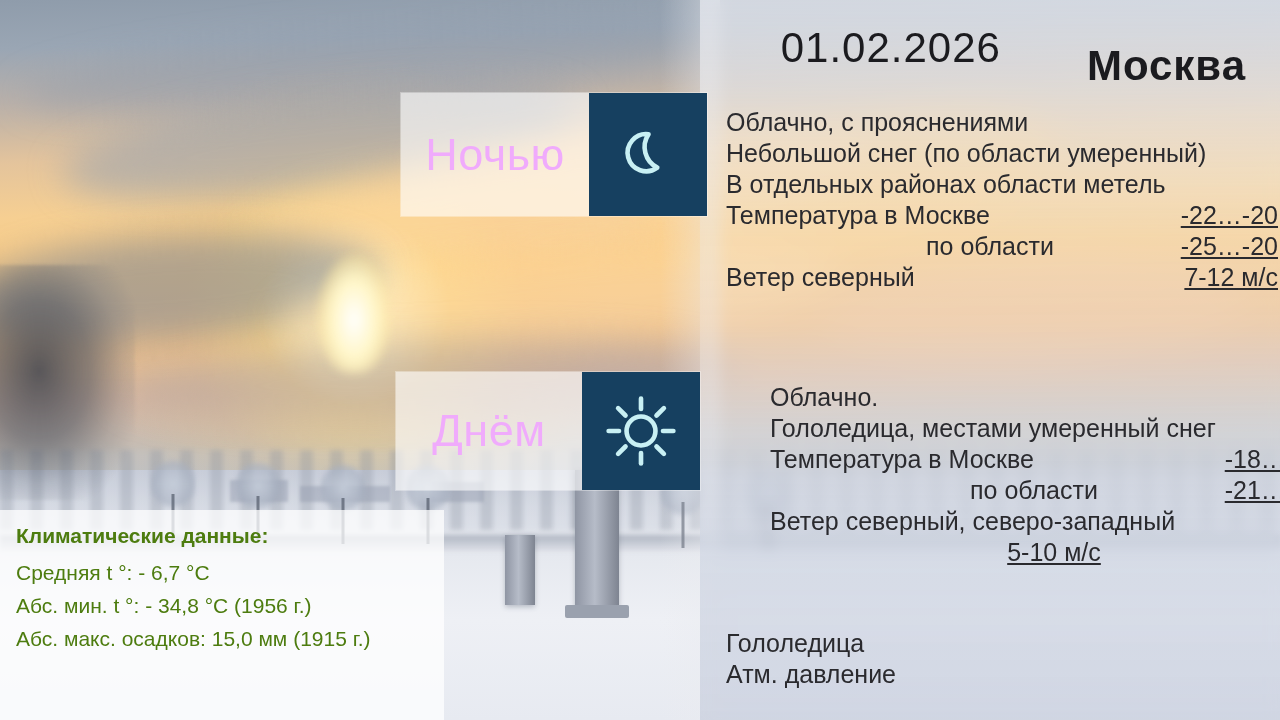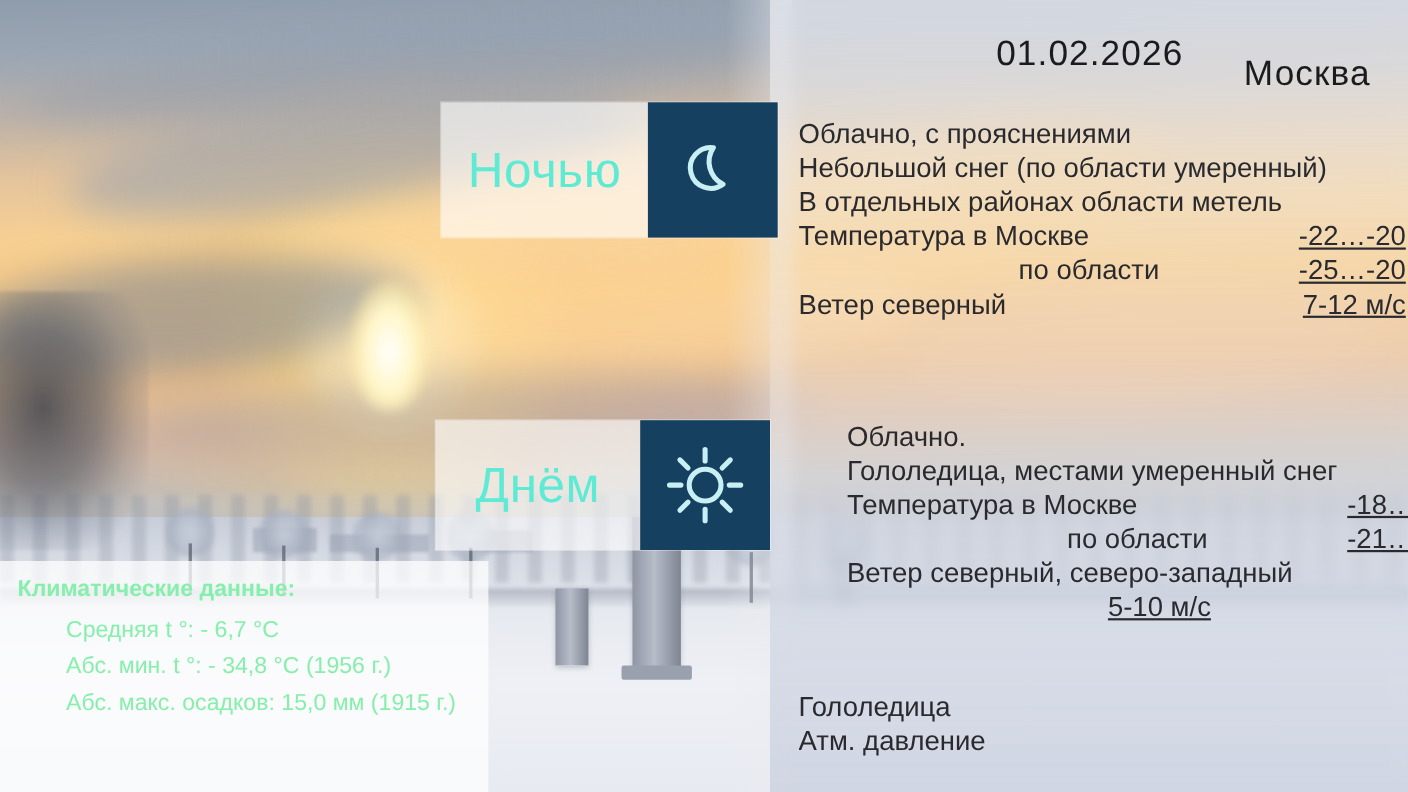--- a/index.html
+++ b/index.html
@@ -107,26 +107,26 @@
     backdrop-filter:blur(7px);
   }
   .left-fade {
     position:absolute; left:660px; top:0; width:60px; height:720px;
     background:linear-gradient(90deg, rgba(235,236,240,0) 0%, rgba(235,236,240,0.55) 100%);
   }
 
   
   .header {
     position:absolute; left:700px; top:18px; width:570px; height:60px;
-    display:flex; align-items:center; justify-content:flex-end; gap:55px;
+    display:flex; align-items:center; justify-content:flex-end; gap:86px;
     padding-right:24px;
-    color:#1b1b1f; font-size:32px; letter-spacing:1px;
+    color:#1b1b1f; font-size:42px; letter-spacing:1px;
   }
   .header .date { font-weight:400; }
-  .header .city { font-weight:400;margin-top:36px; }
+  .header .city { font-weight:700;margin-top:36px; }
 
   
   .fblock { position:absolute; left:726px; width:552px; color:#2a2a2e; }
   .fblock .line {
     display:flex; justify-content:space-between; align-items:baseline;
     height:31px; font-size:25px; line-height:31px; white-space:nowrap;
   }
   .fblock .line .lbl { text-align:left; }
   .fblock .line .val { text-align:right; padding-left:16px;text-decoration:underline; }
   .fblock .line.indent .lbl { padding-left:200px; }
@@ -136,42 +136,42 @@
   .day   { top:382px;margin-left:44px; }
   .extra { top:628px; }
 
   
   .card {
     position:absolute; display:flex; align-items:center;
     background:rgba(255,255,255,0.62);
     box-shadow:0 0 0 1px rgba(255,255,255,0.35);
   }
   .card .card-label {
-    font-size:45px; color:#5eead4; letter-spacing:0.5px;
+    font-size:45px; color:#f0abfc; letter-spacing:0.5px;
     padding:0 22px 0 26px; white-space:nowrap;
   }
   .icon-box {
     width:118px; height:123px; background:#164060;
     display:flex; align-items:center; justify-content:center;
     flex:0 0 auto;
   }
   .card-night { left:401px; top:93px;  width:306px; height:123px; }
-  .card-day   { left:396px; top:382px; width:304px; height:118px; }
+  .card-day   { left:396px; top:372px; width:304px; height:118px; }
   .card-day .icon-box { width:118px; height:118px; }
   .card-night .card-label { width:188px; text-align:center; padding:0; }
   .card-day   .card-label { width:186px; text-align:center; padding:0; }
 
   
   .climate {
     position:absolute; left:0px; top:510px; width:444px; height:210px;
     background:rgba(255,255,255,0.74);
-    padding:14px 0 0 16px; color:#86efac;
+    padding:14px 0 0 16px; color:#4d7c0f;
   }
   .climate .c-title { font-size:21px; font-weight:bold; margin-bottom:8px; }
-  .climate .c-row { font-size:21px; line-height:33px; white-space:nowrap;margin-left:44px; }
+  .climate .c-row { font-size:21px; line-height:33px; white-space:nowrap; }
 
   svg { display:block; }
 </style>
 </head>
 <body>
 
 <div class="stage">
 
   <div class="photo">
     <div class="sky"></div>

